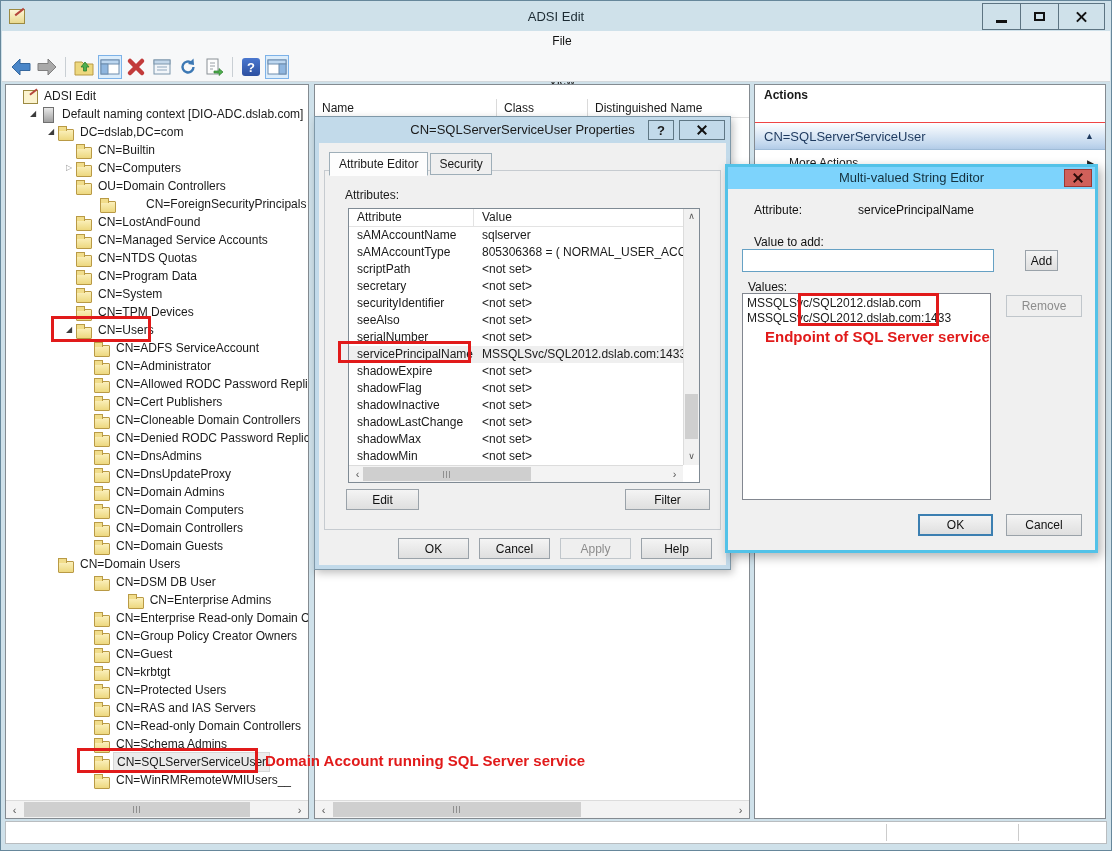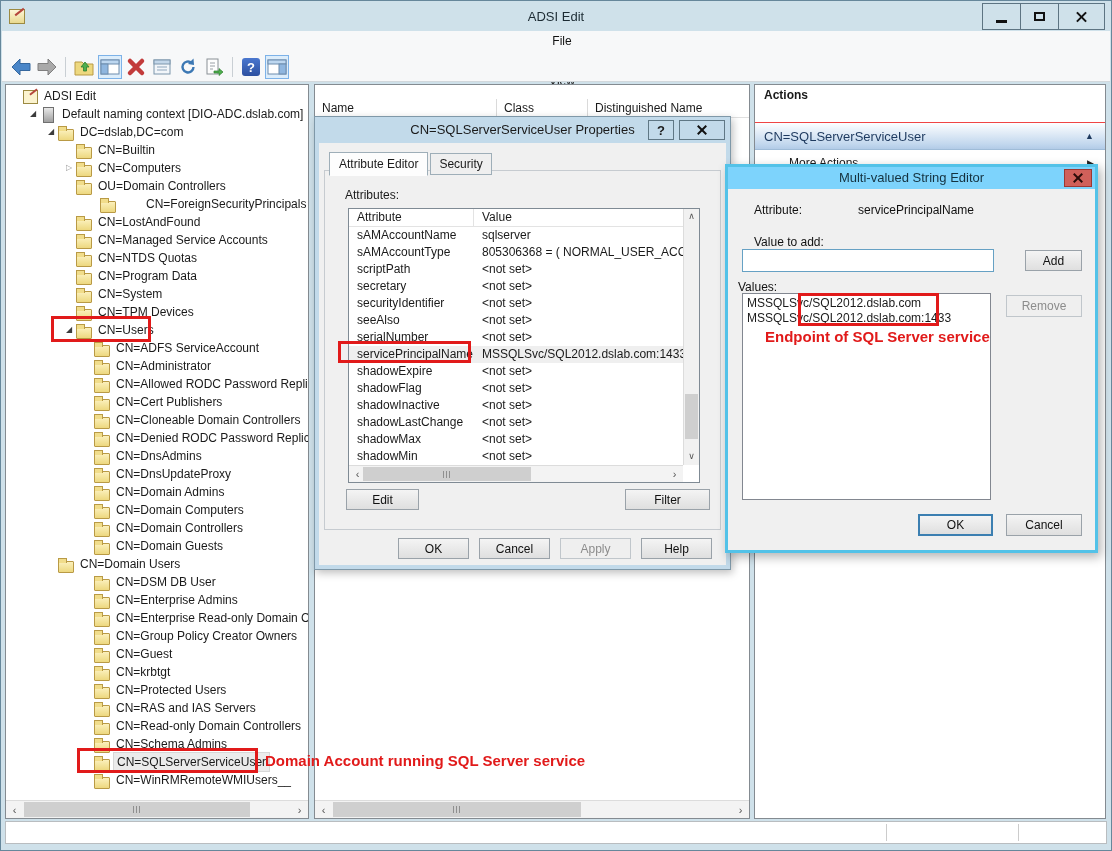--- a/index.html
+++ b/index.html
@@ -106,21 +106,21 @@
 
   
   .mvse{position:absolute;left:724px;top:163px;width:373px;height:389px;border:3px solid #53c2e8;background:#f0f0f0;box-shadow:3px 4px 10px rgba(0,0,0,.3);z-index:10;}
   .mvse-title{position:absolute;left:0;right:0;top:0;height:22px;background:#7dd3fc;}
   .mvse-title-text{position:absolute;left:0;right:0;top:3px;text-align:center;font-size:13px;color:#15323f;}
   .mvse-x{position:absolute;right:3px;top:2px;width:28px;height:18px;background:#d0605a;border:1px solid #9c3732;display:flex;align-items:center;justify-content:center;}
   .mvse-x .xsmall::before,.mvse-x .xsmall::after{background:#2b0c0a;}
   .mvse-body{position:absolute;left:0;right:0;top:22px;bottom:0;}
   .lbl{position:absolute;color:#111;}
   .mvse-input{position:absolute;left:14px;top:60px;width:252px;height:23px;border:1px solid #66a1c4;background:#fff;font:inherit;padding:0 4px;}
-  .add-btn{position:absolute;left:297px;top:61px;width:57px;}
+  .add-btn{position:absolute;left:297px;top:61px;width:33px;}
   .values-box{position:absolute;left:14px;top:104px;width:249px;height:207px;background:#fff;border:1px solid #828790;padding:2px 0 0 4px;}
   .vline{height:15px;line-height:15px;white-space:nowrap;overflow:hidden;}
   .remove-btn{position:absolute;left:278px;top:106px;width:76px;height:22px;}
   .mvse-ok{position:absolute;left:190px;top:325px;width:75px;height:22px;border:2px solid #3c7fb1;}
   .mvse-cancel{position:absolute;left:278px;top:325px;width:76px;height:22px;}
 
   
   .statusbar{position:absolute;left:4px;right:4px;bottom:6px;height:23px;background:#fff;border:1px solid #b9bdc0;}
   .status-div{position:absolute;top:2px;bottom:2px;width:1px;background:#cccccc;}
 
@@ -355,21 +355,21 @@
         <div class="trow" style="padding-left: 38px;">
           <span class="tarrow"></span>
           <span class="ticn folder"></span>
           <span class="tlabel">CN=Domain Users</span>
         </div>
         <div class="trow" style="padding-left: 74px;">
           <span class="tarrow"></span>
           <span class="ticn folder"></span>
           <span class="tlabel">CN=DSM DB User</span>
         </div>
-        <div class="trow" style="padding-left: 74px;">
+        <div class="trow" style="padding-left: 74px; justify-content: center;">
           <span class="tarrow"></span>
           <span class="ticn folder"></span>
           <span class="tlabel">CN=Enterprise Admins</span>
         </div>
         <div class="trow" style="padding-left: 74px;">
           <span class="tarrow"></span>
           <span class="ticn folder"></span>
           <span class="tlabel">CN=Enterprise Read-only Domain Cc</span>
         </div>
         <div class="trow" style="padding-left: 74px;">
@@ -565,21 +565,21 @@
       <span class="mvse-x">
           <span class="xsmall"></span>
         </span>
     </div>
     <div class="mvse-body">
       <span class="lbl" style="left:26px;top:14px;">Attribute:</span>
       <span class="lbl" style="left:130px;top:14px;">servicePrincipalName</span>
       <span class="lbl" style="left:26px;top:46px;">Value to add:</span>
       <input class="mvse-input" value="" style="">
       <span class="btn add-btn">Add</span>
-      <span class="lbl" style="left:10px;top:91px;">Values:</span>
+      <span class="lbl" style="left:20px;top:91px;">Values:</span>
       <div class="values-box">
           <div class="vline">MSSQLSvc/SQL2012.dslab.com</div>
           <div class="vline">MSSQLSvc/SQL2012.dslab.com:1433</div>
         </div>
       <span class="btn disabled remove-btn">Remove</span>
       <span class="btn mvse-ok">OK</span>
       <span class="btn mvse-cancel">Cancel</span>
     </div>
   </div>
 

